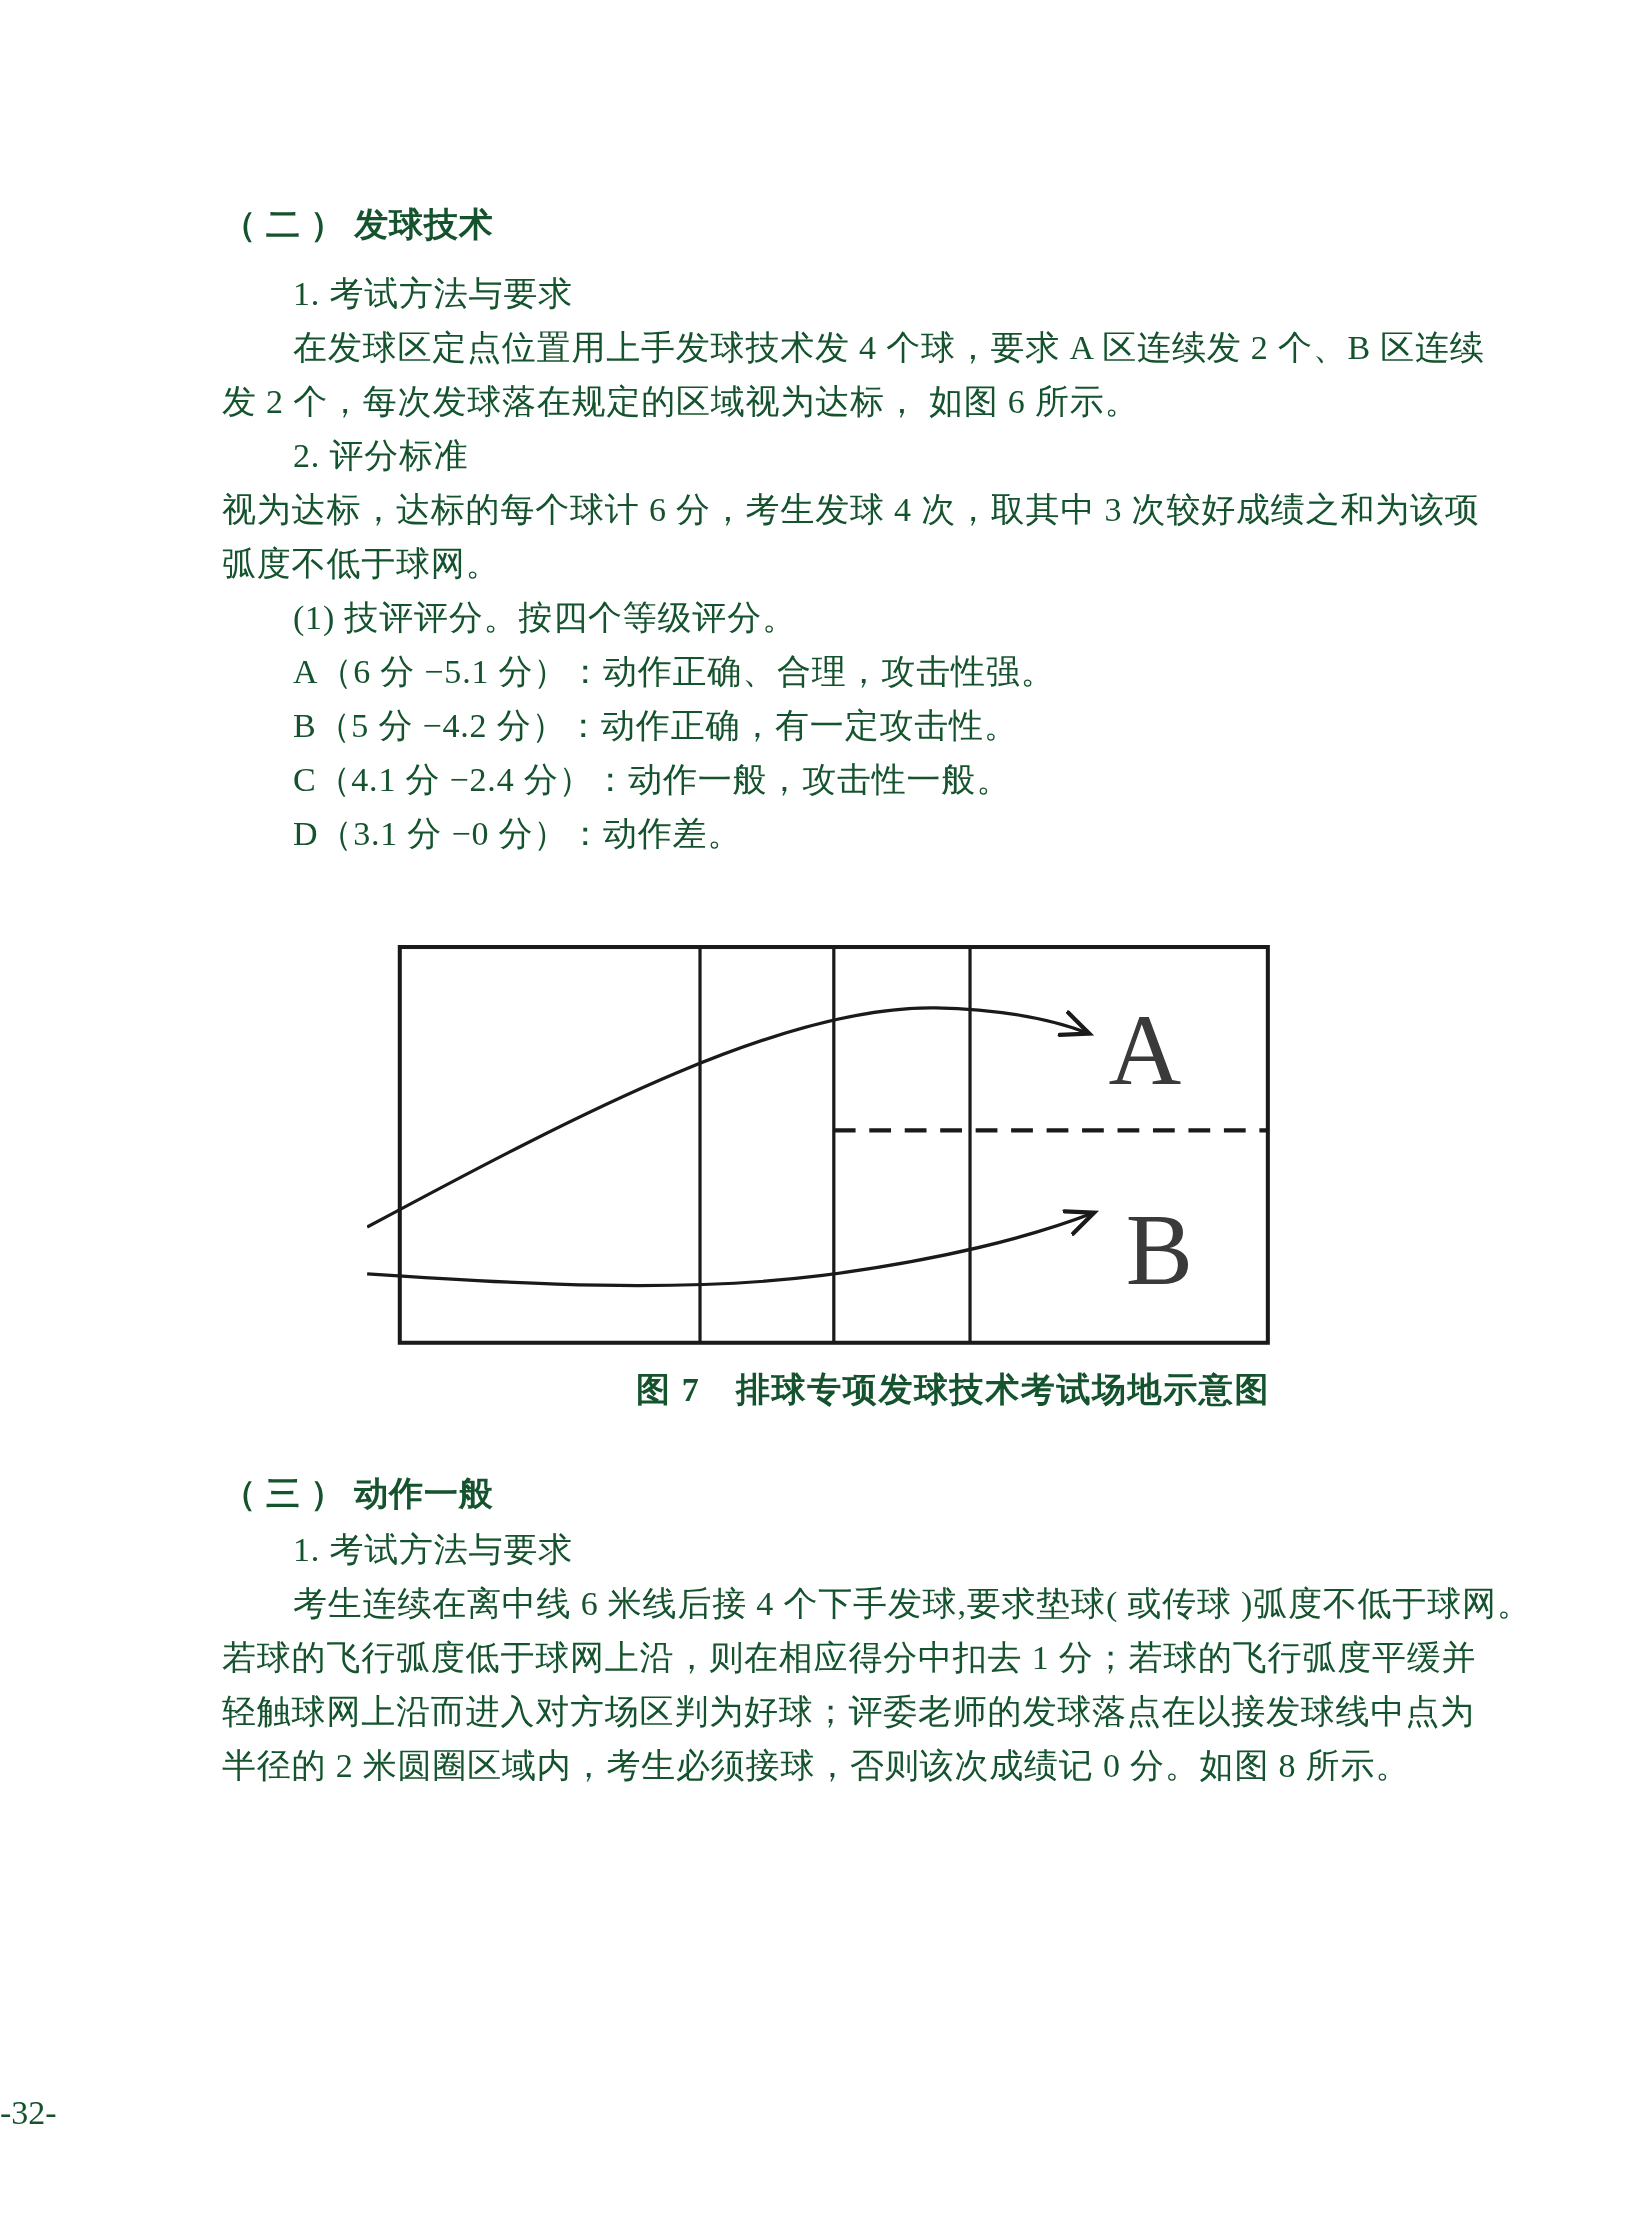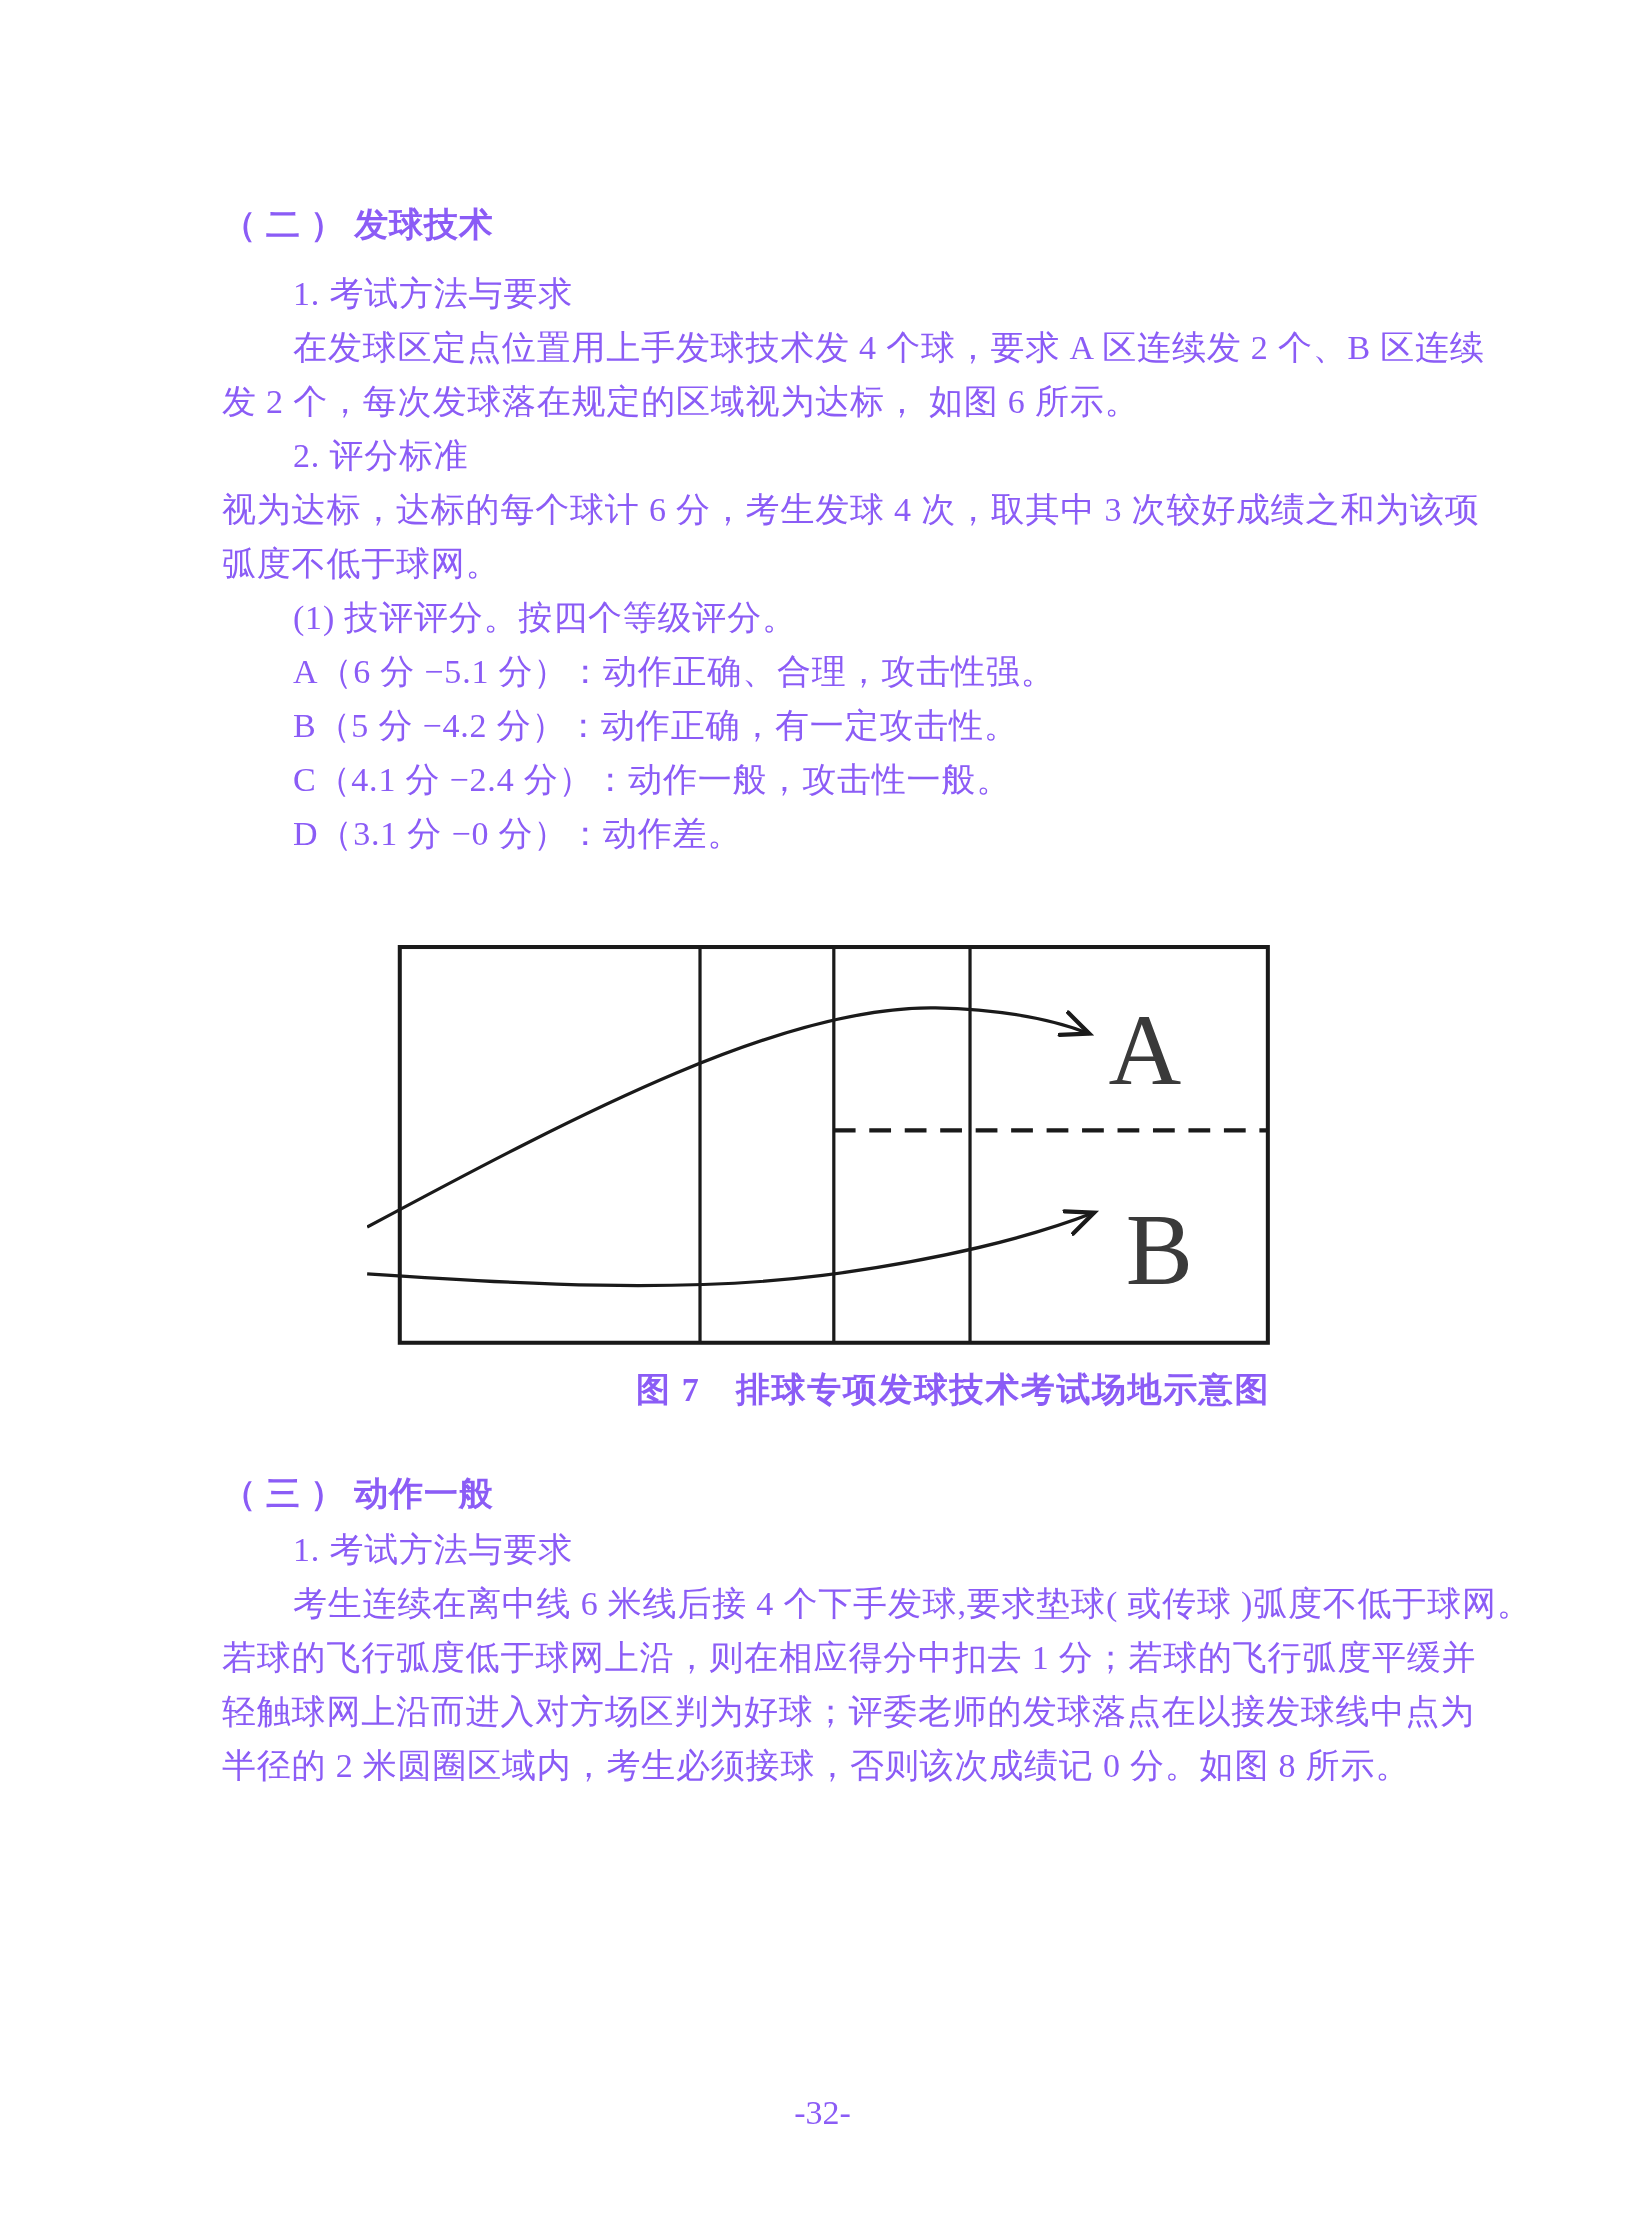--- a/index.html
+++ b/index.html
@@ -2,21 +2,21 @@
 <html style="font-size:13px"><head>
 <meta charset="utf-8">
 <style>
   html, body { margin: 0; padding: 0; background: #ffffff; }
   .page {
     position: relative;
     width: 1645px;
     height: 2216px;
     background: #ffffff;
     font-family: "Liberation Serif", "DejaVu Serif", serif;
-    color: #8b5cf6;
+    color: #14532d;
     overflow: hidden;
   }
   .text-block { position: absolute; left: 222px; width: 1225px; }
   .line {
     font-size: 34px;
     line-height: 54px;
     letter-spacing: 0.8px;
     white-space: nowrap;
   }
   .line.heading { font-weight: bold; margin-bottom: 15.3px; }
@@ -33,21 +33,21 @@
     font-weight: bold;
     line-height: 56px;
     letter-spacing: 1.6px;
     white-space: nowrap;
   }
   .page-number {
     position: absolute;
     left: 0;
     top: 2089px;
     width: 1645px;
-    text-align: center;
+    text-align: left;
     font-size: 34px;
     line-height: 48px;
   }
 </style>
 </head>
 <body>
 
 <div class="page">
 
   <div class="text-block" style="top: 198px;">

